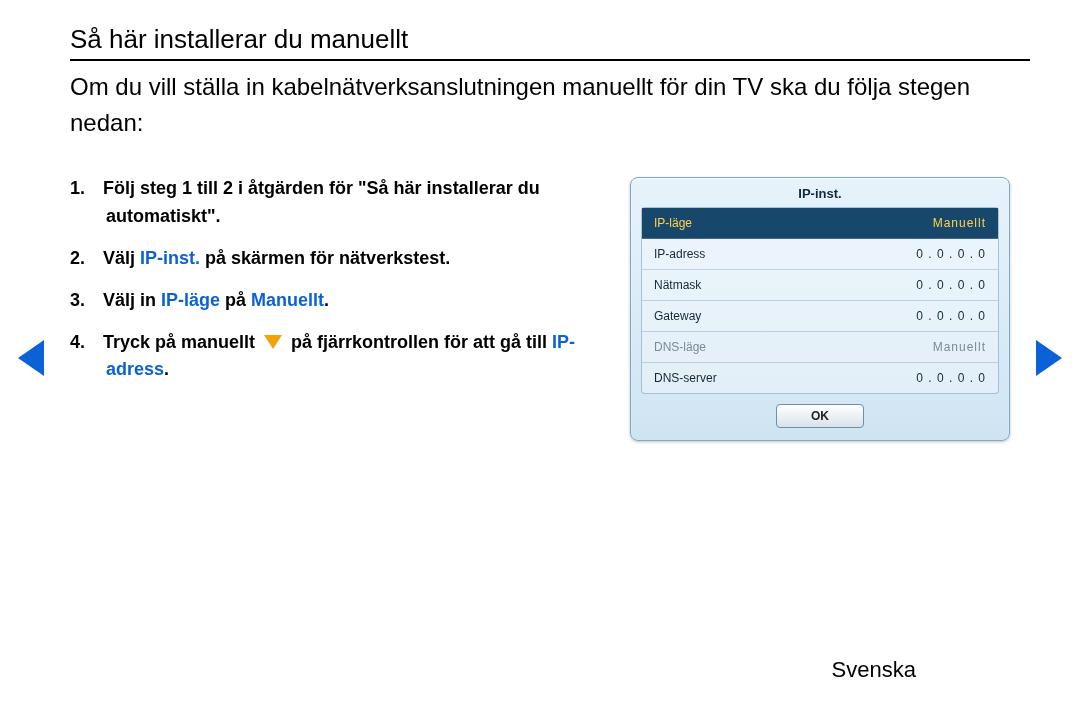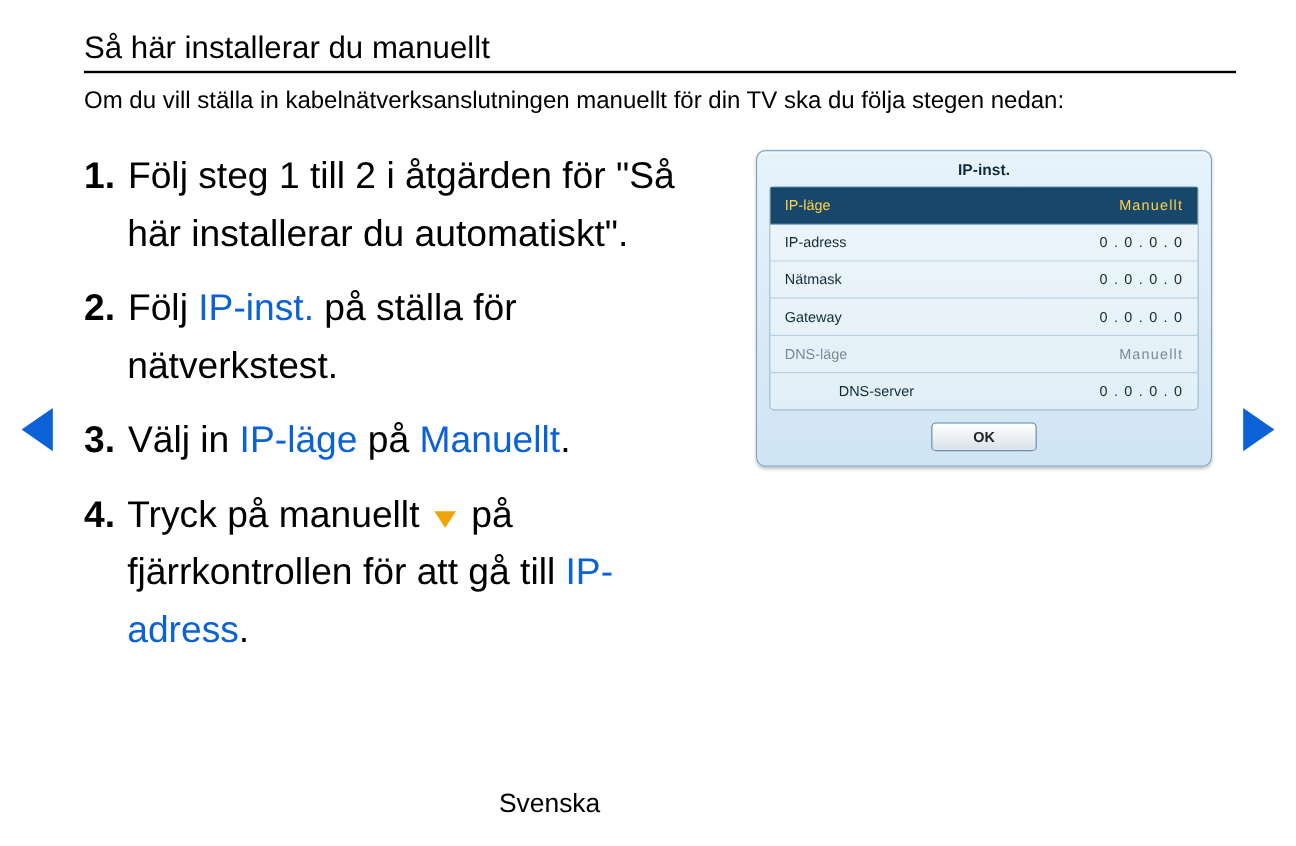--- a/index.html
+++ b/index.html
@@ -1,62 +1,62 @@
 <!DOCTYPE html>
 <html><head>
 <meta charset="utf-8">
 <style>
   * { box-sizing: border-box; margin: 0; padding: 0; }
   html, body { width: 1080px; height: 705px; font-family: Arial, Helvetica, sans-serif; background: #fff; color: #000; }
   .page { position: relative; width: 1080px; height: 705px; padding: 24px 48px 0 70px; }
   .title { font-size: 26px; font-weight: 400; border-bottom: 2px solid #000; padding-bottom: 4px; margin-bottom: 8px; width: 960px; }
-  .intro { font-size: 20px; line-height: 1.5; width: 960px; margin-bottom: 24px; }
+  .intro { font-size: 24px; line-height: 1.5; width: 960px; margin-bottom: 34px; }
   .columns { display: flex; width: 960px; }
   .col-text { width: 560px; padding-right: 20px; }
   ol.steps { list-style: none; counter-reset: step; }
-  ol.steps > li { counter-increment: step; font-size: 31px; line-height: 1.55; margin-bottom: 14px; padding-left: 36px; text-indent: -36px; }
+  ol.steps > li { counter-increment: step; font-size: 18px; line-height: 1.55; margin-bottom: 14px; padding-left: 36px; text-indent: -36px; font-weight: bold; }
   ol.steps > li::before { content: counter(step) "."; font-weight: 700; display: inline-block; width: 28px; text-indent: 0; }
   .hl { color: #0b62d6; }
   .down-icon { display:inline-block; width:0; height:0; border-left:9px solid transparent; border-right:9px solid transparent; border-top:14px solid #f0a30a; vertical-align: -1px; margin: 0 4px; }
   .col-panel { width: 380px; margin-top: 2px; }
   .panel { width: 380px; border-radius: 8px; background: linear-gradient(#e7f3fb,#cfe4f2); border: 1px solid #7ea7c8; box-shadow: inset 0 1px 2px rgba(255,255,255,.7), 0 1px 3px rgba(0,0,0,.25); padding: 0 0 12px 0; }
   .panel-title { text-align: center; font-size: 13px; color: #0a2a40; padding: 8px 0 6px; font-weight: 700; text-shadow: 0 1px 0 rgba(255,255,255,.8); }
   .panel-body { margin: 0 10px; background: rgba(255,255,255,.35); border: 1px solid rgba(120,160,190,.6); border-radius: 4px; padding: 0; }
   .row { display: flex; justify-content: space-between; align-items: center; font-size: 12px; padding: 8px 12px; border-bottom: 1px solid rgba(120,160,190,.4); }
-  .row:last-child { border-bottom: none; margin-left: 45px; }
+  .row:last-child { border-bottom: none; }
   .row .lbl { color: #102a3a; }
   .row .val { color: #102a3a; letter-spacing: 1px; }
   .row.selected { background: #17486b; }
   .row.selected .lbl { color: #ffd24a; }
   .row.selected .val { color: #ffd24a; }
   .row.dim .lbl, .row.dim .val { color: #7a8b97; }
   .ok-wrap { text-align: center; margin-top: 10px; }
   .ok-btn { display: inline-block; min-width: 72px; padding: 4px 34px; font-size: 12px; color: #222; background: linear-gradient(#ffffff,#d9e2e9); border: 1px solid #6f8fa8; border-radius: 4px; font-weight: 700; }
   .arrow { position: absolute; top: 340px; width: 0; height: 0; }
   .arrow.left { left: 18px; border-top: 18px solid transparent; border-bottom: 18px solid transparent; border-right: 26px solid #0b62d6; }
   .arrow.right { right: 18px; border-top: 18px solid transparent; border-bottom: 18px solid transparent; border-left: 26px solid #0b62d6; }
-  .footer { position: absolute; bottom: 22px; left: 0; width: 916px; text-align: center; font-size: 22px; }
+  .footer { position: absolute; bottom: 22px; left: 0; width: 916px; text-align: right; font-size: 22px; }
 </style>
 </head>
 <body>
 
 <div class="page">
 
   <div class="title">Så här installerar du manuellt</div>
 
   <div class="intro">Om du vill ställa in kabelnätverksanslutningen manuellt för din TV ska du följa stegen nedan:</div>
 
   <div class="columns">
     <div class="col-text">
       <ol class="steps">
         <li>
           <span>Följ steg 1 till 2 i åtgärden för "Så här installerar du automatiskt".</span>
         </li>
         <li>
-          <span>Följ </span><span class="hl">IP-inst.</span><span> på ställa för nätverkstest.</span>
+          <span>Välj </span><span class="hl">IP-inst.</span><span> på skärmen för nätverkstest.</span>
         </li>
         <li>
           <span>Välj in </span><span class="hl">IP-läge</span><span> på </span><span class="hl">Manuellt</span><span>.</span>
         </li>
         <li>
           <span>Tryck på manuellt </span><span class="down-icon"></span><span> på fjärrkontrollen för att gå till </span><span class="hl">IP-adress</span><span>.</span>
         </li>
       </ol>
     </div>
 

